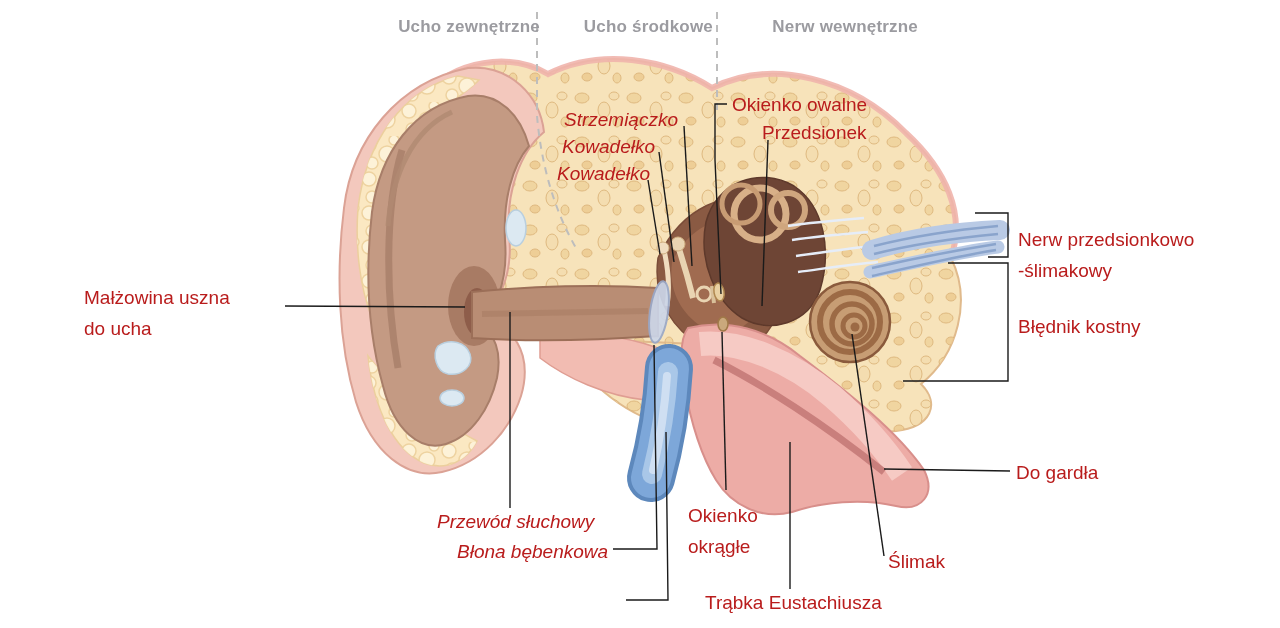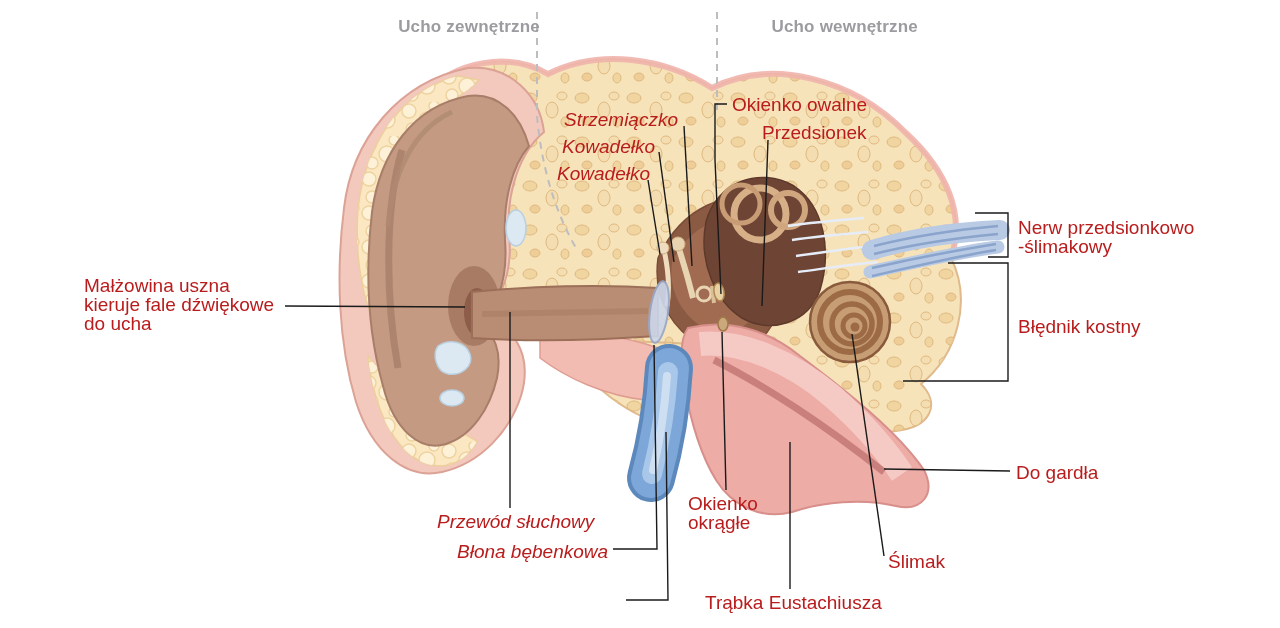--- a/index.html
+++ b/index.html
@@ -11,21 +11,21 @@
   .section-header{
     position:absolute;font-size:17px;font-weight:bold;color:#9b9ba0;
     text-align:right;letter-spacing:.2px;white-space:nowrap;
   }
   .lbl{
     position:absolute;font-size:19px;color:#b91c1c;line-height:19px;
     white-space:nowrap;
   }
   .lbl.r{text-align:right;font-style:italic;}
   .lbl.c{text-align:left;white-space:normal;}
-  .lbl div{white-space:nowrap;}
+  .lbl div{white-space:nowrap;margin-top:12px;}
 </style>
 </head>
 <body>
 
 <div class="canvas">
 
   <svg class="base" width="1280" height="628" viewBox="0 0 1280 628">
     <defs>
       <pattern id="pb" width="52" height="44" patternUnits="userSpaceOnUse">
         <ellipse cx="10" cy="10" rx="7" ry="5" fill="#efd29b" stroke="#d9b074" stroke-width="1"></ellipse>
@@ -157,25 +157,25 @@
       <line x1="510" y1="508" x2="510" y2="312"></line>
       <polyline points="613,549 657,549 654,345"></polyline>
       <polyline points="626,600 668,600 666,432"></polyline>
       <line x1="726" y1="490" x2="722" y2="332"></line>
       <line x1="790" y1="589" x2="790" y2="442"></line>
       <line x1="884" y1="556" x2="852" y2="334"></line>
     </g>
   </svg>
 
   <div class="section-header" style="left:340px;top:17px;width:200px">Ucho zewnętrzne</div>
-  <div class="section-header" style="left:728px;top:17px;width:190px">Ucho wewnętrzne</div>
+  <div class="section-header" style="left:547px;top:17px;width:166px">Ucho środkowe</div>
+  <div class="section-header" style="left:728px;top:17px;width:190px">Nerw wewnętrzne</div>
 
   <div class="lbl c" style="left:84px;top:276px;width:200px">
     <div>Małżowina uszna</div>
-    <div>kieruje fale dźwiękowe</div>
     <div>do ucha</div>
   </div>
 
   <div class="lbl r" style="left:560px;top:110px;width:118px">Strzemiączko</div>
   <div class="lbl r" style="left:545px;top:137px;width:110px">Kowadełko</div>
   <div class="lbl r" style="left:548px;top:164px;width:102px">Kowadełko</div>
 
   <div class="lbl" style="left:732px;top:95px;width:170px">Okienko owalne</div>
   <div class="lbl" style="left:762px;top:123px;width:130px">Przedsionek</div>
 

